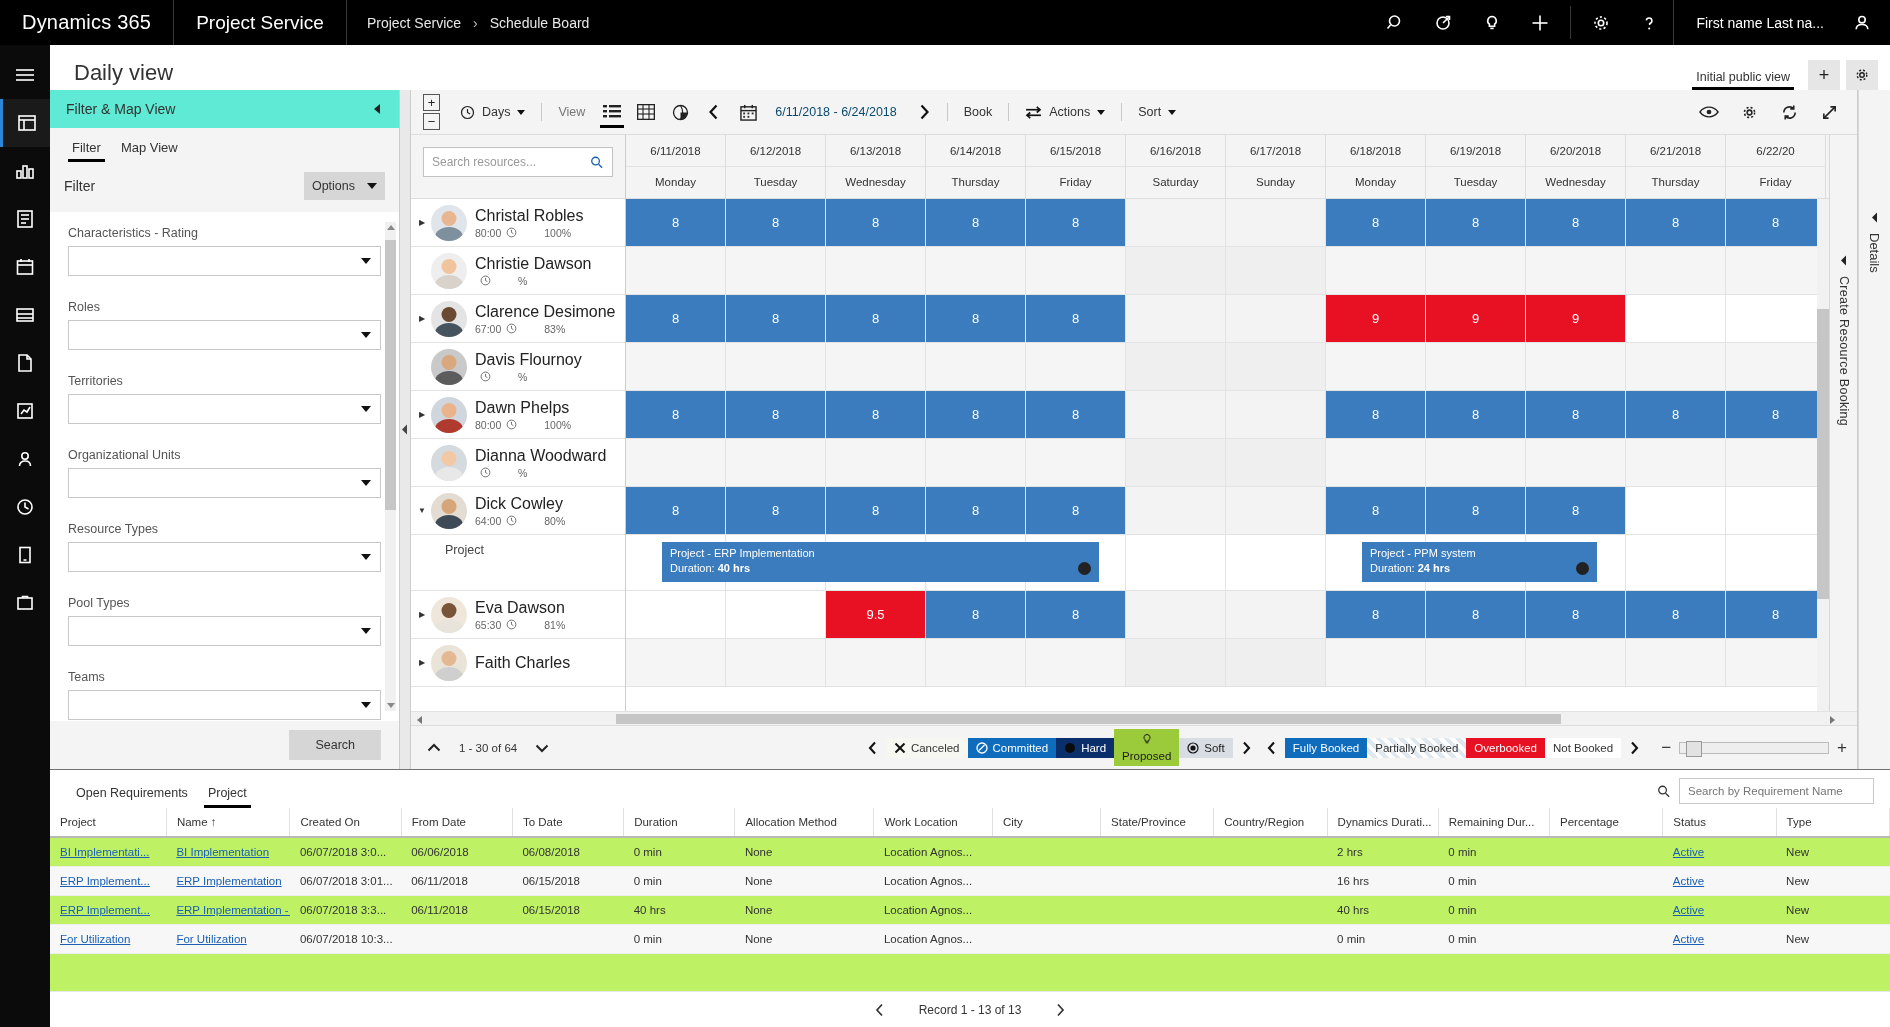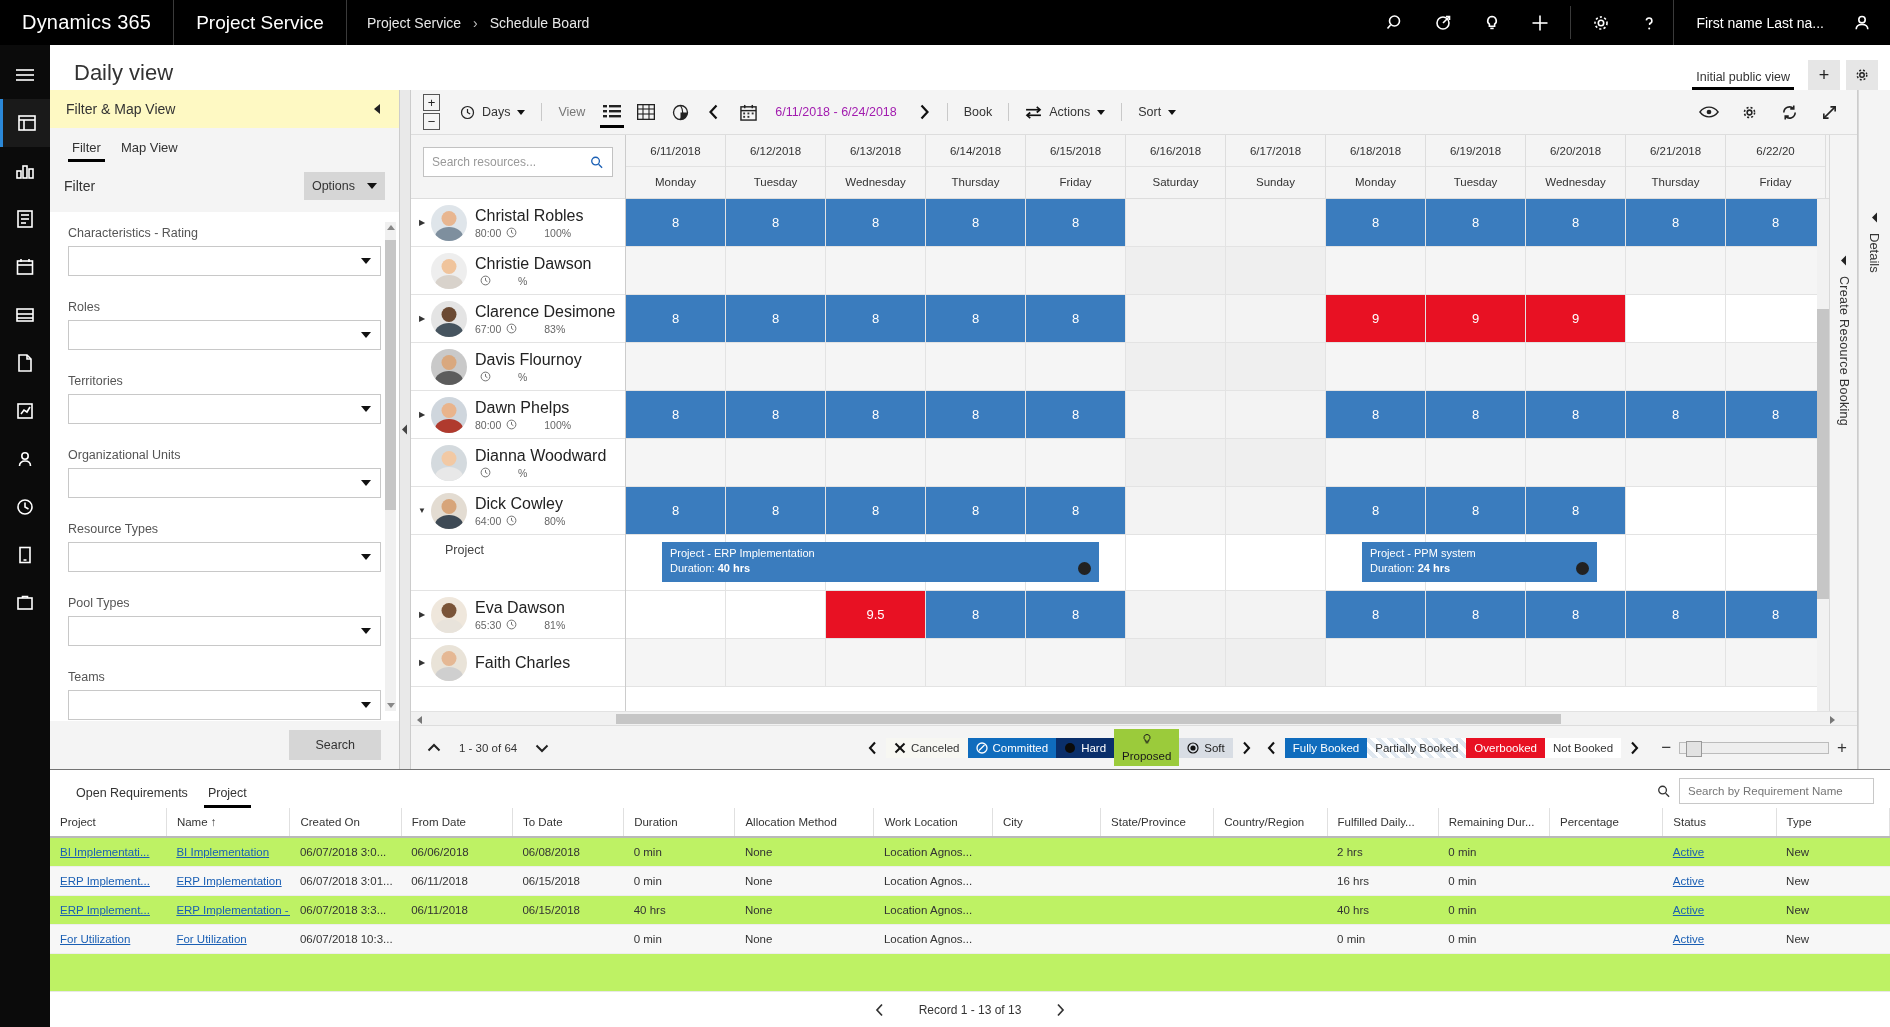--- a/index.html
+++ b/index.html
@@ -78,21 +78,21 @@
   
   #main { flex:1; display:flex; min-height:0; }
 
   
   #filterpanel {
     width:350px; flex:0 0 350px; background:#fff; border-right:1px solid #ccc;
     display:flex; flex-direction:column; min-height:0;
   }
   #filterpanel .fhead {
     height:38px; display:flex; align-items:center; justify-content:space-between;
-    padding:0 16px; background:#fef9c3; font-size:14px; color:#333;
+    padding:0 16px; background:#5eead4; font-size:14px; color:#333;
   }
   #filterpanel .ftabs { display:flex; gap:4px; padding:8px 14px 0; background:#f4f4f4; }
   #filterpanel .ftabs .ft { font-size:13px; padding:4px 8px 7px; position:relative; color:#333; }
   #filterpanel .ftabs .ft.active::after {
     content:""; position:absolute; left:4px; right:4px; bottom:0; height:3px; background:#000;
   }
   #filterpanel .fsub {
     background:#f4f4f4; padding:10px 14px 12px; display:flex; align-items:center; justify-content:space-between;
   }
   #filterpanel .fsub .lbl { font-size:14px; }
@@ -537,21 +537,21 @@
                 <line x1="5" y1="1" x2="5" y2="4.5" stroke="#222" stroke-width="1.6"></line>
                 <line x1="13" y1="1" x2="13" y2="4.5" stroke="#222" stroke-width="1.6"></line>
                 <rect x="3.4" y="9" width="2" height="2" fill="#333"></rect>
                 <rect x="7.9" y="9" width="2" height="2" fill="#333"></rect>
                 <rect x="12.4" y="9" width="2" height="2" fill="#333"></rect>
                 <rect x="3.4" y="12.6" width="2" height="2" fill="#333"></rect>
                 <rect x="7.9" y="12.6" width="2" height="2" fill="#333"></rect>
               </svg>
           </div>
           <div class="tbitem">
-            <span style="color:#a21caf">6/11/2018 - 6/24/2018</span>
+            <span style="color:#0c4a6e">6/11/2018 - 6/24/2018</span>
           </div>
           <div class="tbicon">
             <svg width="12" height="16" viewBox="0 0 12 16">
                 <polyline points="3.5,1.5 9.5,8 3.5,14.5" fill="none" stroke="#111" stroke-width="2.2"></polyline>
               </svg>
           </div>
           <div class="tbsep"></div>
           <div class="tbitem">
             <span>Book</span>
           </div>
@@ -1192,21 +1192,21 @@
             <th>Name  ↑</th>
             <th>Created On</th>
             <th>From Date</th>
             <th>To Date</th>
             <th>Duration</th>
             <th>Allocation Method</th>
             <th>Work Location</th>
             <th>City</th>
             <th>State/Province</th>
             <th>Country/Region</th>
-            <th>Fulfilled Daily...</th>
+            <th>Dynamics Durati...</th>
             <th>Remaining Dur...</th>
             <th>Percentage</th>
             <th>Status</th>
             <th>Type</th>
           </tr>
         </thead>
         <tbody>
           <tr>
             <td><a>BI Implementati...</a></td>
             <td><a>BI Implementation</a></td>

